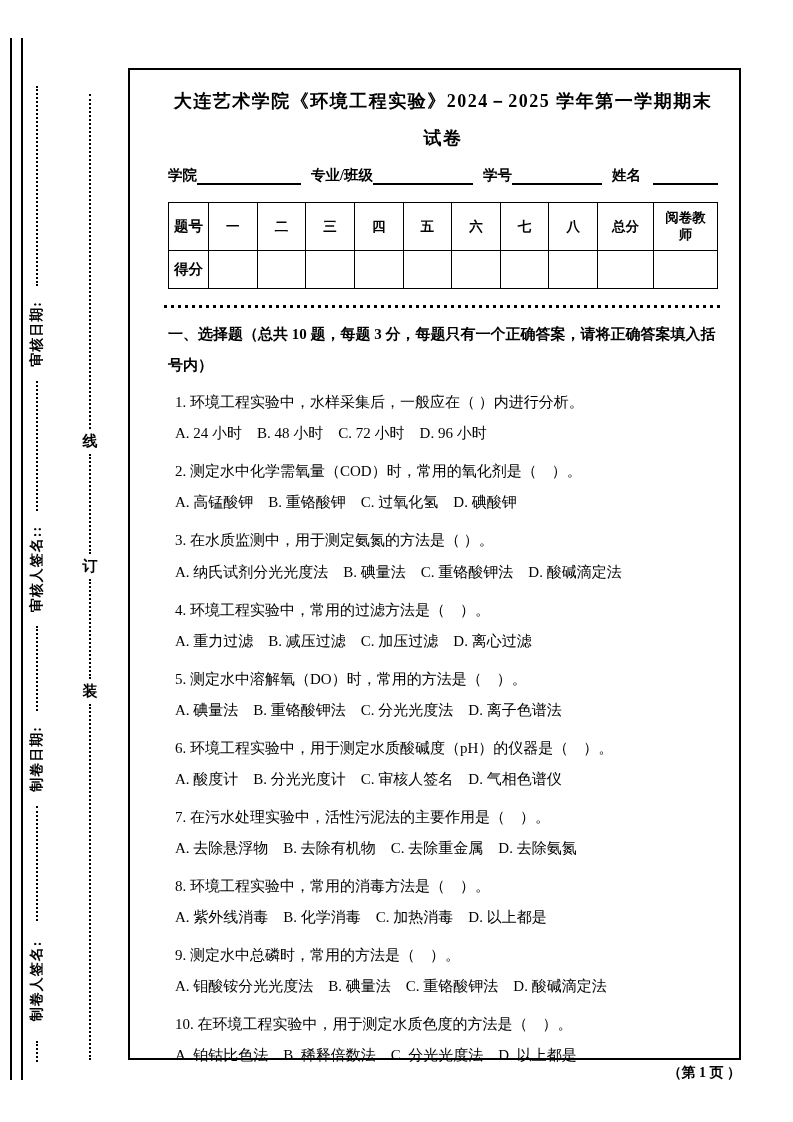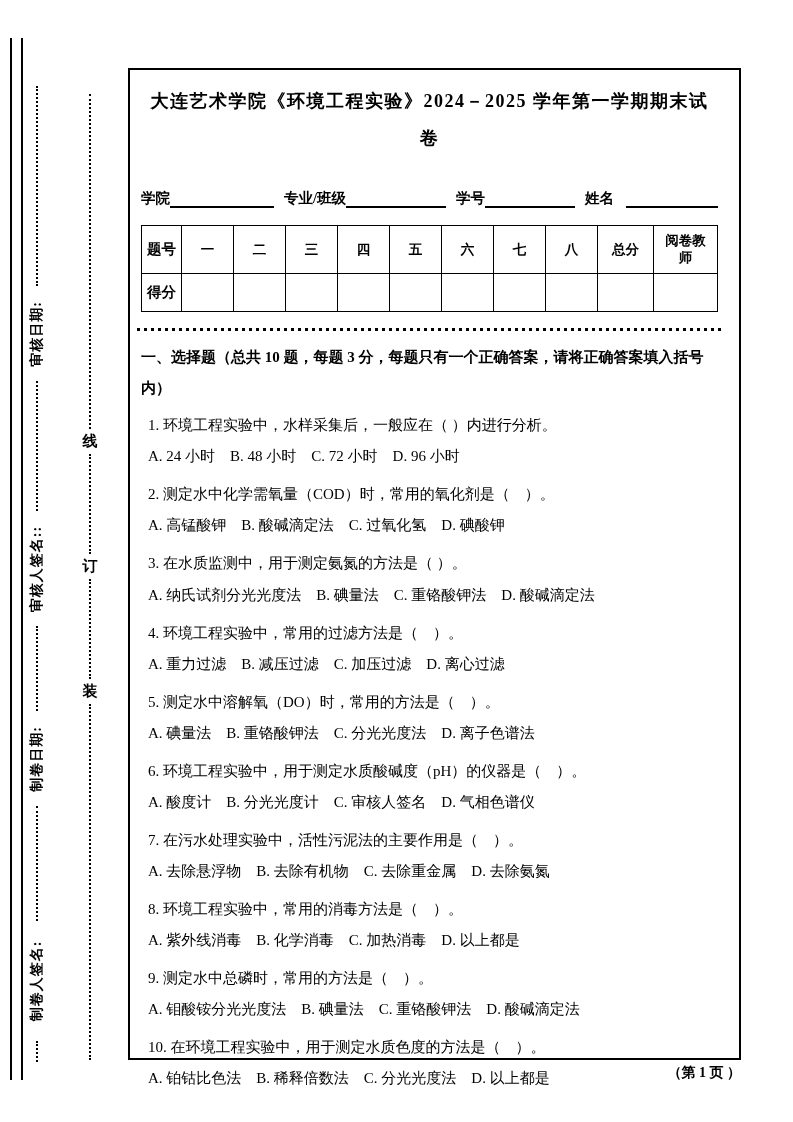--- a/index.html
+++ b/index.html
@@ -35,29 +35,29 @@
     white-space:nowrap;font-weight:bold;font-size:14px;letter-spacing:1px;
   }
   .binding-rail .b1{height:335px;} .binding-rail .b2{height:100px;}
   .binding-rail .b3{height:100px;} .binding-rail .b4{flex:1;}
   .bind-char{font-size:15px;font-weight:bold;padding:5px 0;line-height:1;}
 
   
   .paper{
     position:absolute;left:128px;top:68px;width:613px;height:992px;
     border:2px solid #000;box-sizing:border-box;
-    padding:13px 21px 0 11px;
+    padding:13px 21px 0 38px;
   }
   .exam-title{
     margin:0;font-size:18px;font-weight:bold;text-align:center;
     line-height:2.05;letter-spacing:1.5px;
   }
   
   .form-line{
-    margin-top:30px;display:flex;align-items:flex-end;
+    margin-top:7px;display:flex;align-items:flex-end;
     font-size:14.5px;font-weight:bold;
   }
   .form-field{display:flex;align-items:flex-end;flex:0 0 auto;}
   .form-field:nth-child(4){flex:1 1 auto;gap:12px;}
   .f-label{white-space:nowrap;}
   .f-blank{display:inline-block;border-bottom:2px solid #000;height:19px;margin-right:10px;}
   .form-field:nth-child(1) .f-blank{width:104px;}
   .form-field:nth-child(2) .f-blank{width:100px;}
   .form-field:nth-child(3) .f-blank{width:90px;}
   .form-field:nth-child(4) .f-blank{flex:1 1 auto;margin-right:0;}
@@ -166,21 +166,21 @@
 
   <p class="section-heading">一、选择题（总共 10 题，每题 3 分，每题只有一个正确答案，请将正确答案填入括号内）</p>
 
   <div class="questions">
       <div class="q-block">
       <p class="q-line">1. 环境工程实验中，水样采集后，一般应在（ ）内进行分析。</p>
       <p class="q-line">A. 24 小时　B. 48 小时　C. 72 小时　D. 96 小时</p>
     </div>
       <div class="q-block">
       <p class="q-line">2. 测定水中化学需氧量（COD）时，常用的氧化剂是（　）。</p>
-      <p class="q-line">A. 高锰酸钾　B. 酸碱滴定法　C. 过氧化氢　D. 碘酸钾</p>
+      <p class="q-line">A. 高锰酸钾　B. 重铬酸钾　C. 过氧化氢　D. 碘酸钾</p>
     </div>
       <div class="q-block">
       <p class="q-line">3. 在水质监测中，用于测定氨氮的方法是（ ）。</p>
       <p class="q-line">A. 纳氏试剂分光光度法　B. 碘量法　C. 重铬酸钾法　D. 酸碱滴定法</p>
     </div>
       <div class="q-block">
       <p class="q-line">4. 环境工程实验中，常用的过滤方法是（　）。</p>
       <p class="q-line">A. 重力过滤　B. 减压过滤　C. 加压过滤　D. 离心过滤</p>
     </div>
       <div class="q-block">

